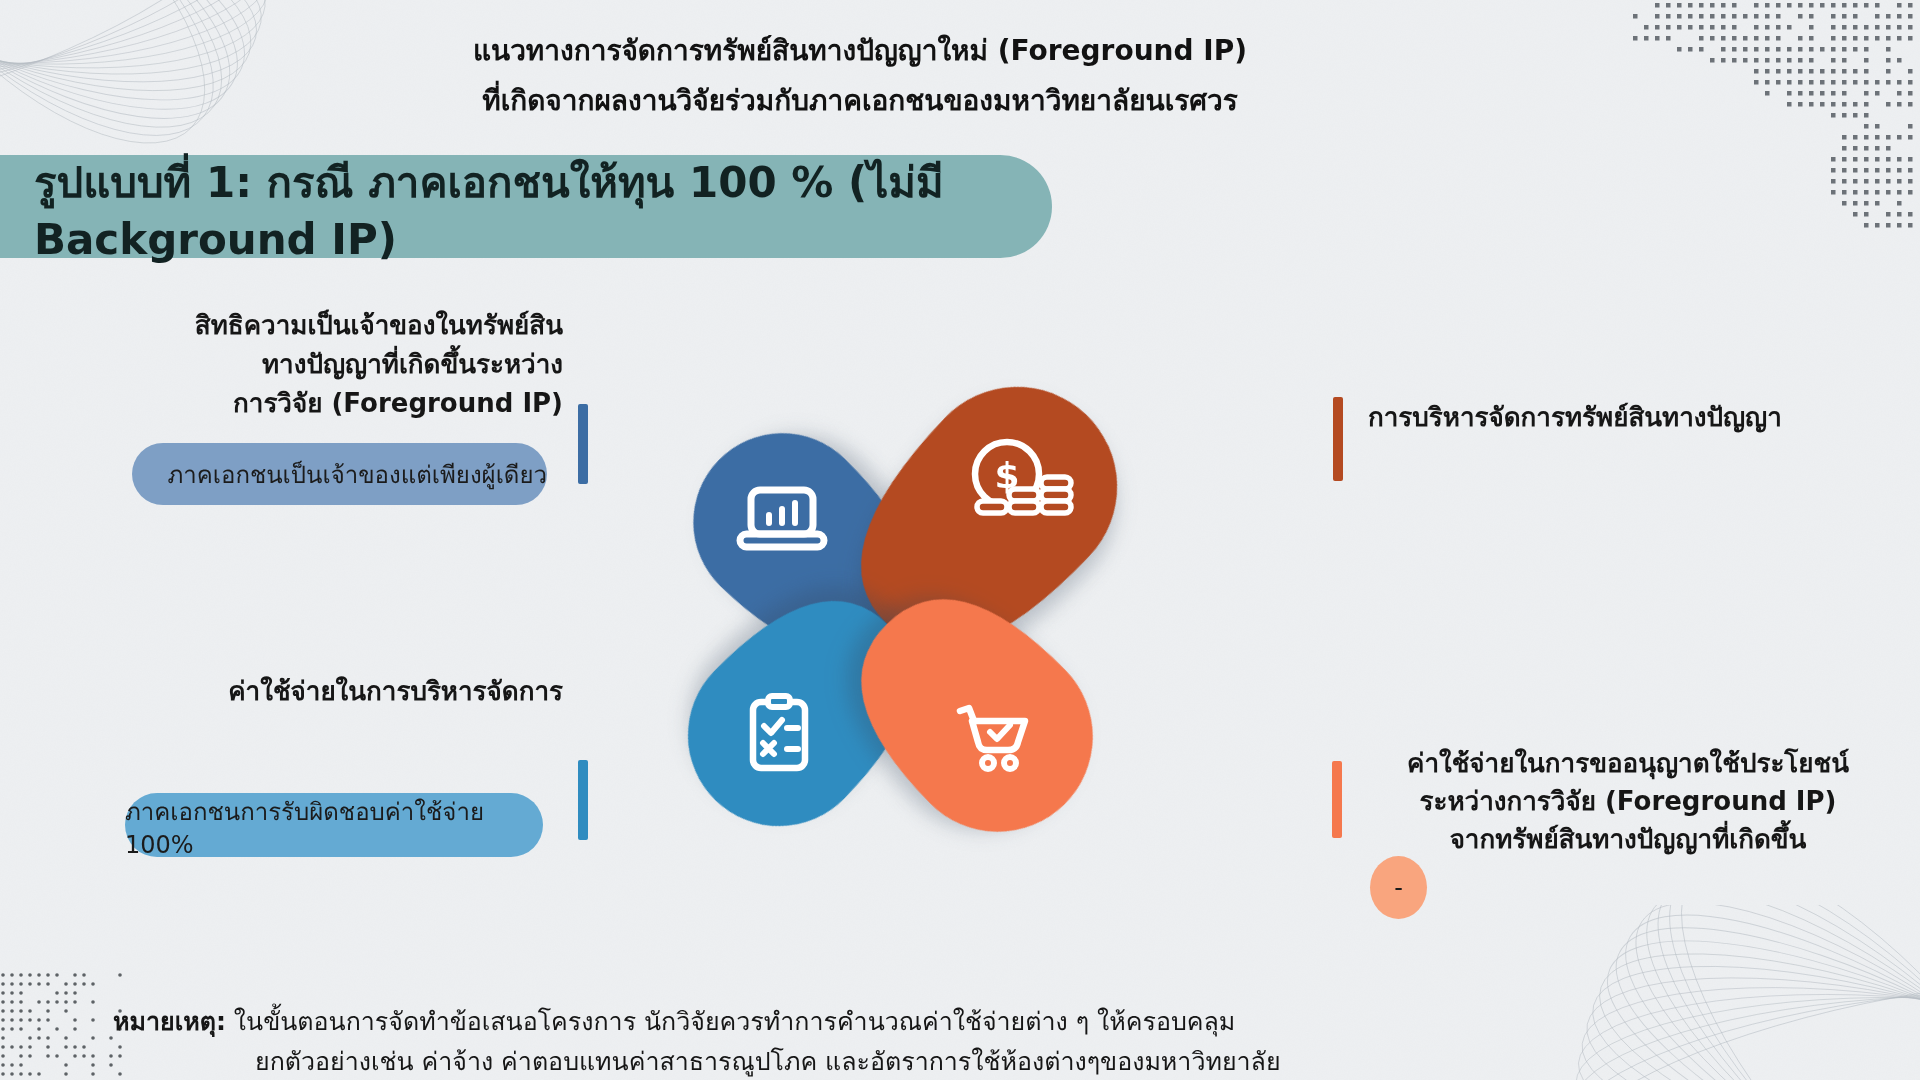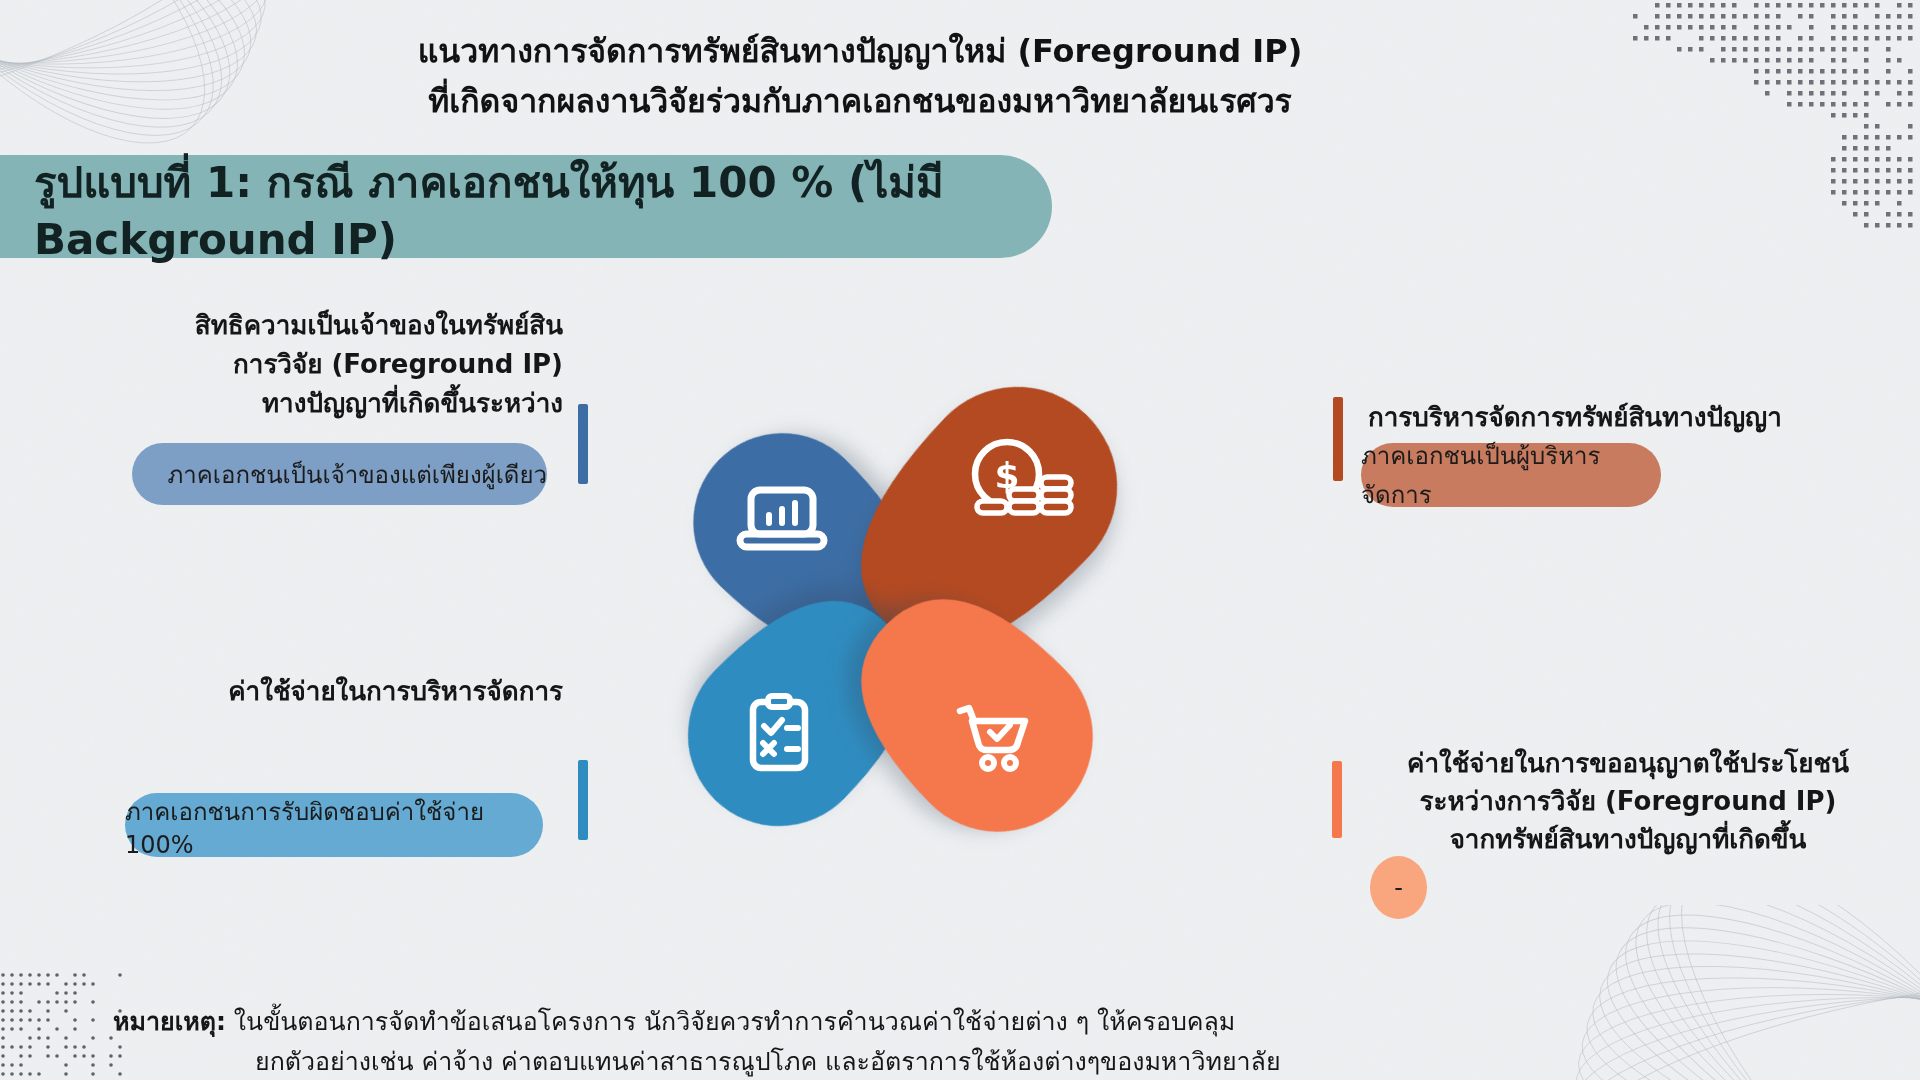--- a/index.html
+++ b/index.html
@@ -6,21 +6,21 @@
   #stage{
     position:relative;width:1920px;height:1080px;overflow:hidden;
     background:#eef0f2;
     font-family:"DejaVu Sans","Liberation Sans",sans-serif;
     color:#141414;
   }
   .abs{position:absolute;}
   
   .page-title{
     left:0;top:26px;width:1720px;text-align:center;
-    font-size:32px;font-weight:700;line-height:50px;color:#121212;
+    font-size:28px;font-weight:700;line-height:50px;color:#121212;
   }
   
   .banner{
     left:0;top:155px;width:1052px;height:103px;
     border-radius:0 52px 52px 0;
     display:flex;align-items:center;
     padding-left:34px;box-sizing:border-box;
     font-size:42px;font-weight:700;color:#122222;
   }
   
@@ -460,34 +460,31 @@
     <div>แนวทางการจัดการทรัพย์สินทางปัญญาใหม่ (Foreground IP)</div>
     <div>ที่เกิดจากผลงานวิจัยร่วมกับภาคเอกชนของมหาวิทยาลัยนเรศวร</div>
   </div>
 
   <div class="abs banner" style="background: rgb(133, 180, 182);">
     <span>รูปแบบที่ 1: กรณี ภาคเอกชนให้ทุน 100 % (ไม่มี Background IP)</span>
   </div>
 
   <div class="abs h-block tl-heading">
     <span>สิทธิความเป็นเจ้าของในทรัพย์สิน</span>
+    <span>ทางปัญญาที่เกิดขึ้นระหว่าง</span>
     <span>การวิจัย (Foreground IP)</span>
-    <span>ทางปัญญาที่เกิดขึ้นระหว่าง</span>
   </div>
   <div class="abs vbar tl" style="background: rgb(60, 109, 164);"></div>
   <div class="abs pill tl" style="background: rgb(126, 159, 197);">
     <span>ภาคเอกชนเป็นเจ้าของแต่เพียงผู้เดียว</span>
   </div>
 
   <div class="abs vbar tr" style="background: rgb(180, 74, 33);"></div>
   <div class="abs h-block tr-heading">
     <span>การบริหารจัดการทรัพย์สินทางปัญญา</span>
-  </div>
-  <div class="abs pill tr" style="background: rgb(200, 123, 95);">
-    <span>ภาคเอกชนเป็นผู้บริหารจัดการ</span>
   </div>
 
   <div class="abs h-block bl-heading">
     <span>ค่าใช้จ่ายในการบริหารจัดการ</span>
   </div>
   <div class="abs vbar bl" style="background: rgb(47, 140, 192);"></div>
   <div class="abs pill bl" style="background: rgb(100, 170, 211);">
     <span>ภาคเอกชนการรับผิดชอบค่าใช้จ่าย 100%</span>
   </div>
 

